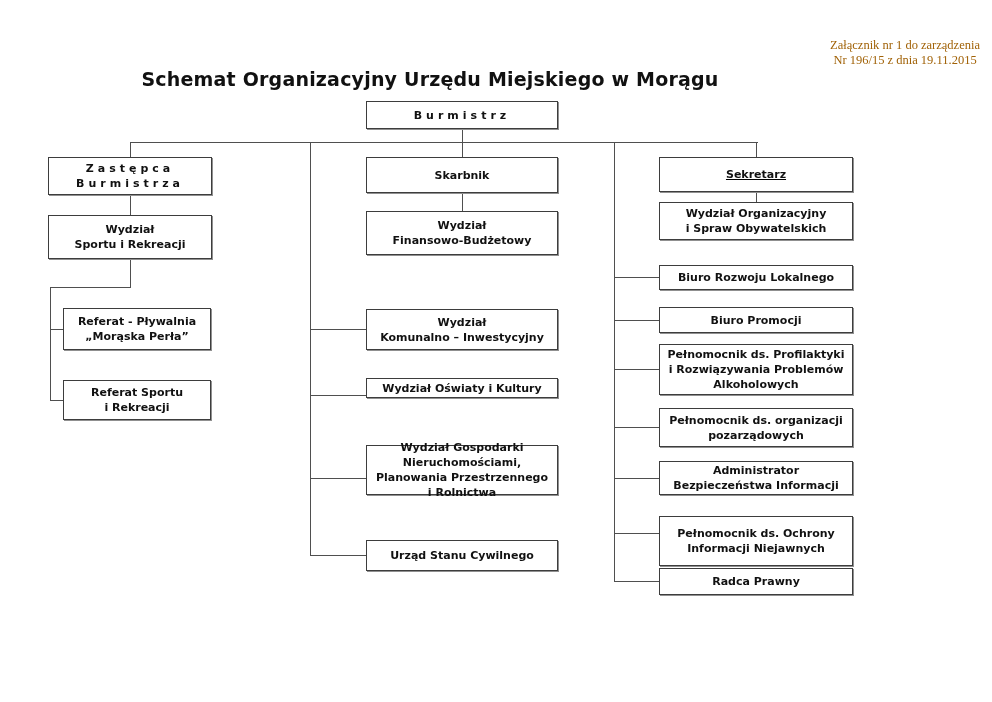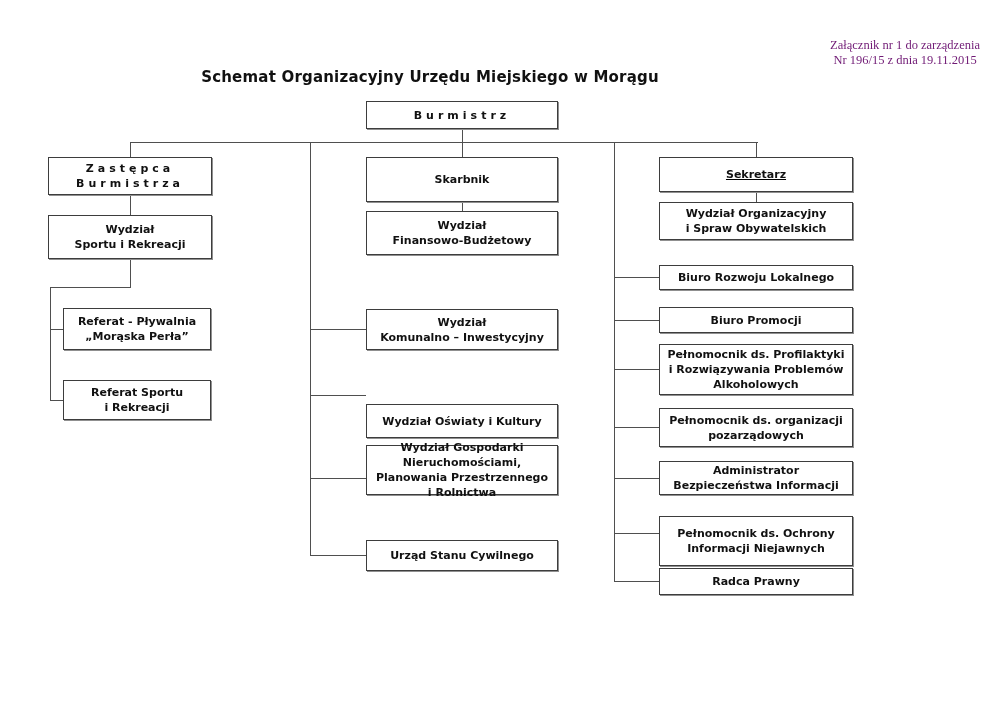--- a/index.html
+++ b/index.html
@@ -16,30 +16,30 @@
     font-family: "DejaVu Sans", sans-serif;
   }
   .attachment-note {
     position: absolute;
     top: 38px;
     right: 12px;
     text-align: center;
     font-family: "Liberation Serif", serif;
     font-size: 12.5px;
     line-height: 1.22;
-    color: #701a75;
+    color: #a16207;
     white-space: pre-line;
   }
   .chart-title {
     position: absolute;
     top: 68px;
     left: 0;
     width: 860px;
     text-align: center;
-    font-size: 15px;
+    font-size: 19px;
     font-weight: bold;
     color: #111111;
     letter-spacing: 0.2px;
   }
   .node {
     position: absolute;
     box-sizing: border-box;
     background: #ffffff;
     border: 1px solid var(--box-border, #3d3d3d);
     box-shadow: 1px 1px 0 var(--box-shadow, #909090);
@@ -114,32 +114,32 @@
 Sportu i Rekreacji</span>
       </div>
       <div class="node" style="left: 63px; top: 308px; width: 148px; height: 42px;">
         <span class="lbl">Referat - Pływalnia
 „Morąska Perła”</span>
       </div>
       <div class="node" style="left: 63px; top: 380px; width: 148px; height: 40px;">
         <span class="lbl">Referat Sportu
 i Rekreacji</span>
       </div>
-      <div class="node" style="left: 366px; top: 157px; width: 192px; height: 45px;">
+      <div class="node" style="left: 366px; top: 157px; width: 192px; height: 36px;">
         <span class="lbl">Skarbnik</span>
       </div>
       <div class="node" style="left: 366px; top: 211px; width: 192px; height: 44px;">
         <span class="lbl">Wydział
 Finansowo-Budżetowy</span>
       </div>
       <div class="node" style="left: 366px; top: 309px; width: 192px; height: 41px;">
         <span class="lbl">Wydział
 Komunalno – Inwestycyjny</span>
       </div>
-      <div class="node" style="left: 366px; top: 378px; width: 192px; height: 34px; margin-top: 26px;">
+      <div class="node" style="left: 366px; top: 378px; width: 192px; height: 20px;">
         <span class="lbl">Wydział Oświaty i Kultury</span>
       </div>
       <div class="node" style="left: 366px; top: 445px; width: 192px; height: 50px; align-items: center;">
         <span class="lbl">Wydział Gospodarki
 Nieruchomościami,
 Planowania Przestrzennego
 i Rolnictwa</span>
       </div>
       <div class="node" style="left: 366px; top: 540px; width: 192px; height: 31px;">
         <span class="lbl">Urząd Stanu Cywilnego</span>

